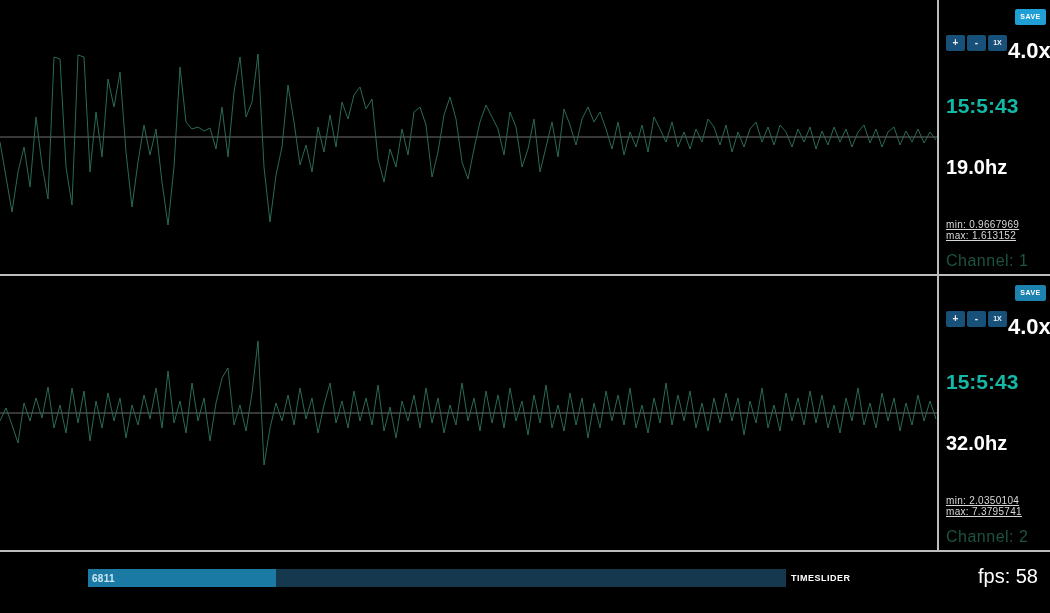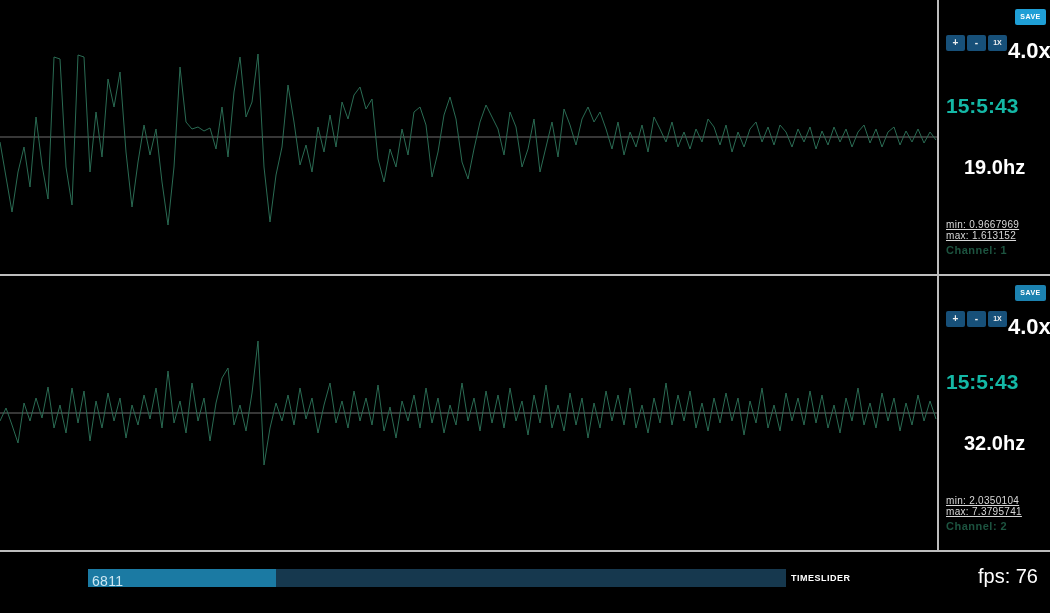--- a/index.html
+++ b/index.html
@@ -26,27 +26,27 @@
   .zoom-controls { position: absolute; top: 35px; left: 7px; display: flex; gap: 2px; }
   .zoom-btn {
     width: 19px; height: 16px;
     background: var(--small-button-bg, #175079);
     color: #f0f0f0; font-size: 10px; font-weight: bold;
     text-align: center; line-height: 16px; border-radius: 2px; cursor: pointer;
   }
   .zoom-btn.reset { font-size: 7px; }
   .zoom-level { position: absolute; top: 31px; left: 69px; font-size: 22px; font-weight: bold; color: #ffffff; margin-top: 7px; }
   .time-display { position: absolute; top: 94px; left: 7px; font-size: 21px; font-weight: bold; color: #14b8a6; }
-  .freq-display { position: absolute; top: 156px; left: 25px; font-size: 20px; font-weight: bold; color: #ffffff; }
+  .freq-display { position: absolute; top: 156px; left: 7px; font-size: 20px; font-weight: bold; color: #ffffff; }
   .minmax { position: absolute; top: 219px; left: 7px; font-size: 10px; line-height: 11px; color: #d8d8d8; letter-spacing: 0.3px; text-decoration: underline; }
-  .channel-label { position: absolute; top: 244px; left: 7px; font-size: 11px; font-weight: bold; color: var(--channel-label-color, #1d5440); letter-spacing: 0.5px; }
+  .channel-label { position: absolute; top: 252px; left: 7px; font-size: 16px; font-weight: normal; color: var(--channel-label-color, #1d5440); letter-spacing: 0.5px; }
   .bottom-bar { position: relative; height: 61px; background: #000; }
   .timeslider { position: absolute; left: 88px; top: 17px; width: 698px; height: 18px; background: var(--slider-track, #16384e); cursor: pointer; }
   .timeslider-fill { height: 100%; width: 27%; background: var(--slider-fill, #1b7aa3); }
-  .slider-value { position: absolute; left: 4px; top: 4px; font-size: 14px; font-weight: normal; color: #cde7f2; letter-spacing: 0.3px; }
+  .slider-value { position: absolute; left: 4px; top: 4px; font-size: 10px; font-weight: bold; color: #cde7f2; letter-spacing: 0.3px; }
   .slider-label { position: absolute; left: 791px; top: 21px; font-size: 9px; font-weight: bold; color: #ffffff; letter-spacing: 0.5px; }
   .fps { position: absolute; right: 12px; top: 13px; font-size: 20px; color: #ffffff; }
 </style>
 </head>
 <body>
 
 <div class="scope-row">
   <div class="plot-area">
     <svg class="waveform" viewBox="0 0 937 274">
       <line x1="0" x2="937" y1="137" y2="137"></line>
@@ -95,14 +95,14 @@
     <div class="channel-label">Channel: 2</div>
   </div>
 </div>
 
 <div class="bottom-bar">
   <div class="timeslider">
     <div class="timeslider-fill" style="width: 27%;"></div>
     <div class="slider-value">6811</div>
   </div>
   <div class="slider-label">TIMESLIDER</div>
-  <div class="fps">fps: 76</div>
+  <div class="fps">fps: 58</div>
 </div>
 
 </body></html>

